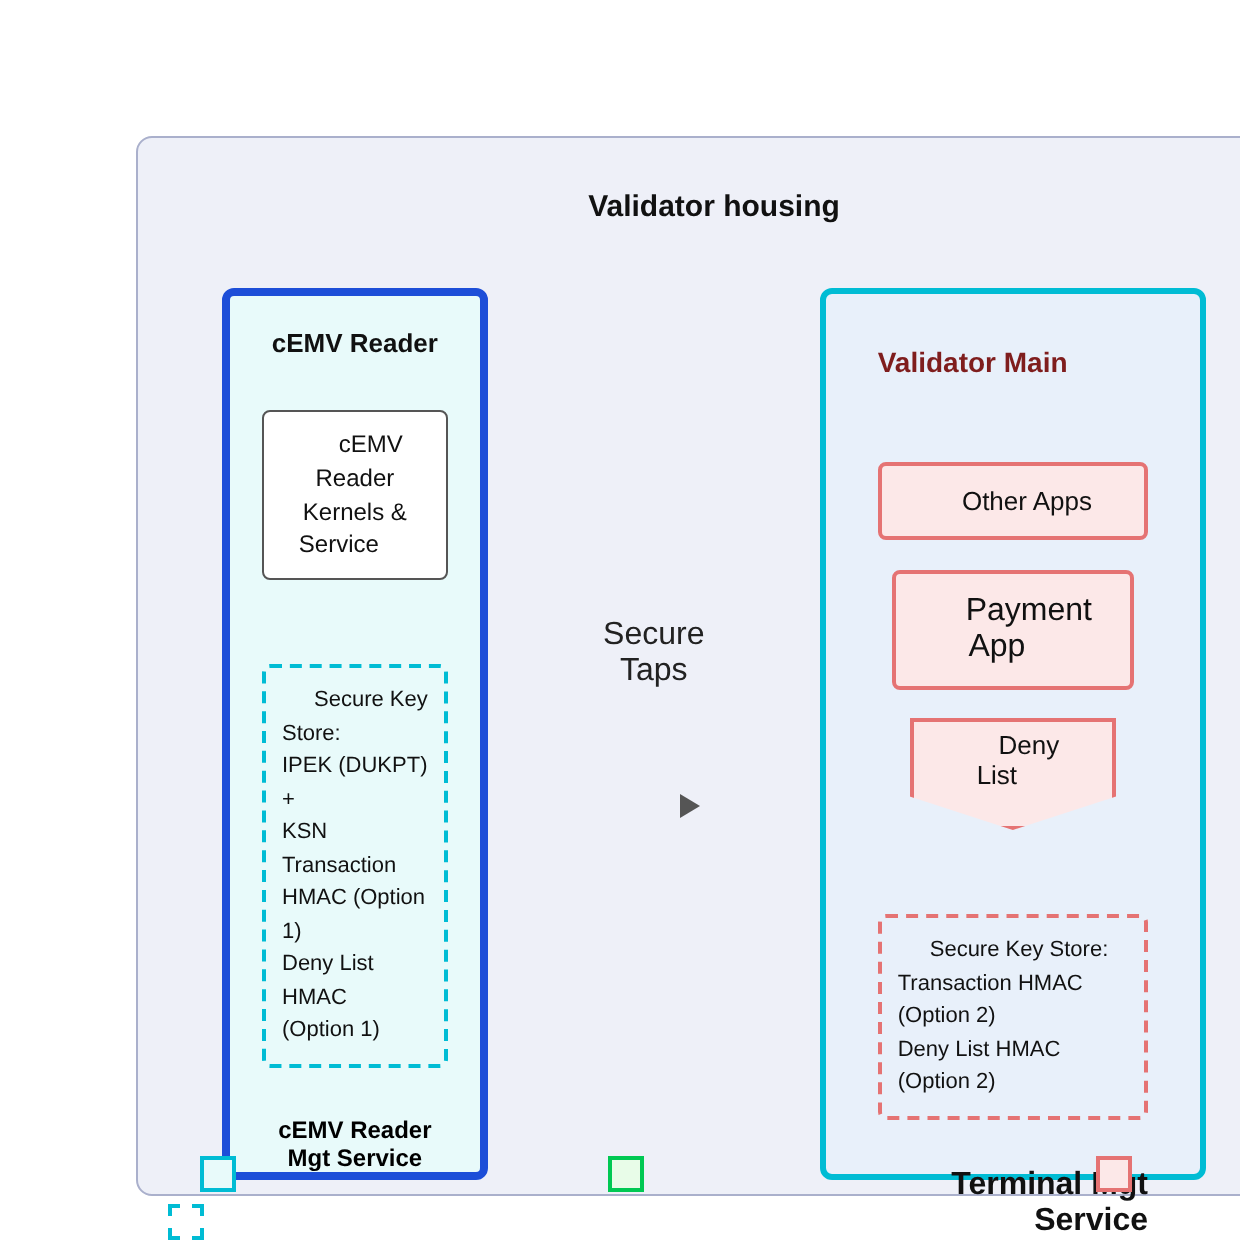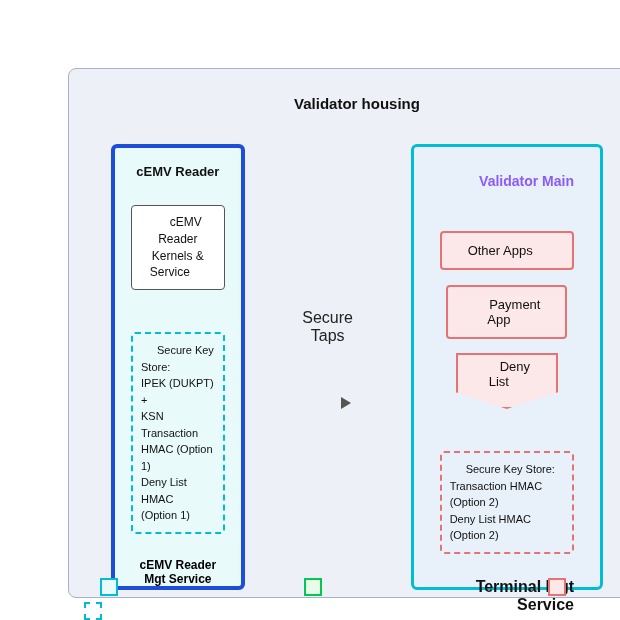--- a/index.html
+++ b/index.html
@@ -135,53 +135,53 @@
       background: #e8f0fa;
       padding: 10px;
       display: flex;
       flex-direction: column;
       position: relative;
     }
 
     .right-panel-title {
       font-weight: bold;
       font-size: 14px;
-      text-align: right;
-      margin-bottom: 10px;
-      color: #8b5cf6;
+      text-align: left;
+      margin-bottom: 10px;
+      color: #7f1d1d;
     }
 
     
     .apps-stack {
       display: flex;
       flex-direction: column;
       align-items: center;
       margin-bottom: 10px;
     }
 
     .other-apps-box {
       border: 2px solid #e57373;
       background: #fce8e8;
       border-radius: 4px;
       padding: 10px;
       width: 100%;
-      text-align: left;
+      text-align: right;
       font-size: 13px;
       color: #111;
       margin-bottom: -1px;
     }
 
     .payment-app-box {
       border: 2px solid #e57373;
       background: #fce8e8;
       border-radius: 4px;
       padding: 10px;
       width: 90%;
       text-align: center;
-      font-size: 13px;
+      font-size: 16px;
       color: #111;
       margin-bottom: -1px;
     }
 
     
     .deny-list-box {
       border: 2px solid #e57373;
       background: #fce8e8;
       width: 80%;
       text-align: center;

